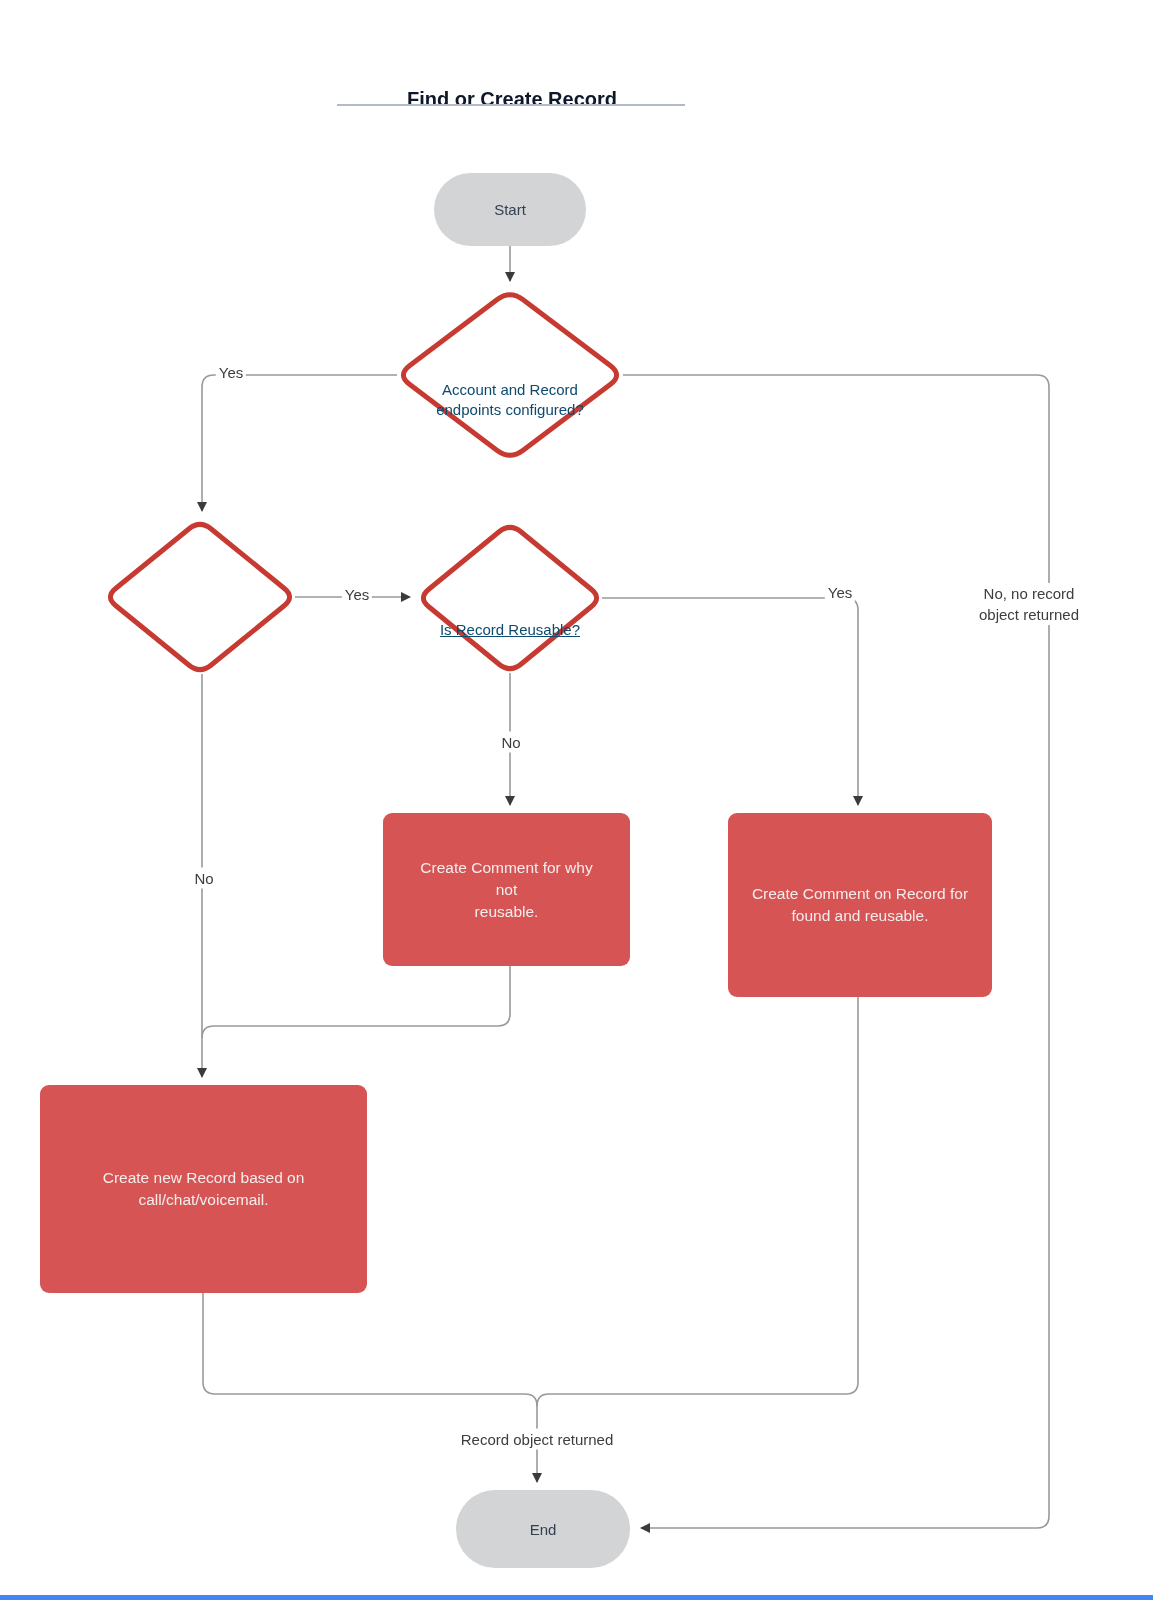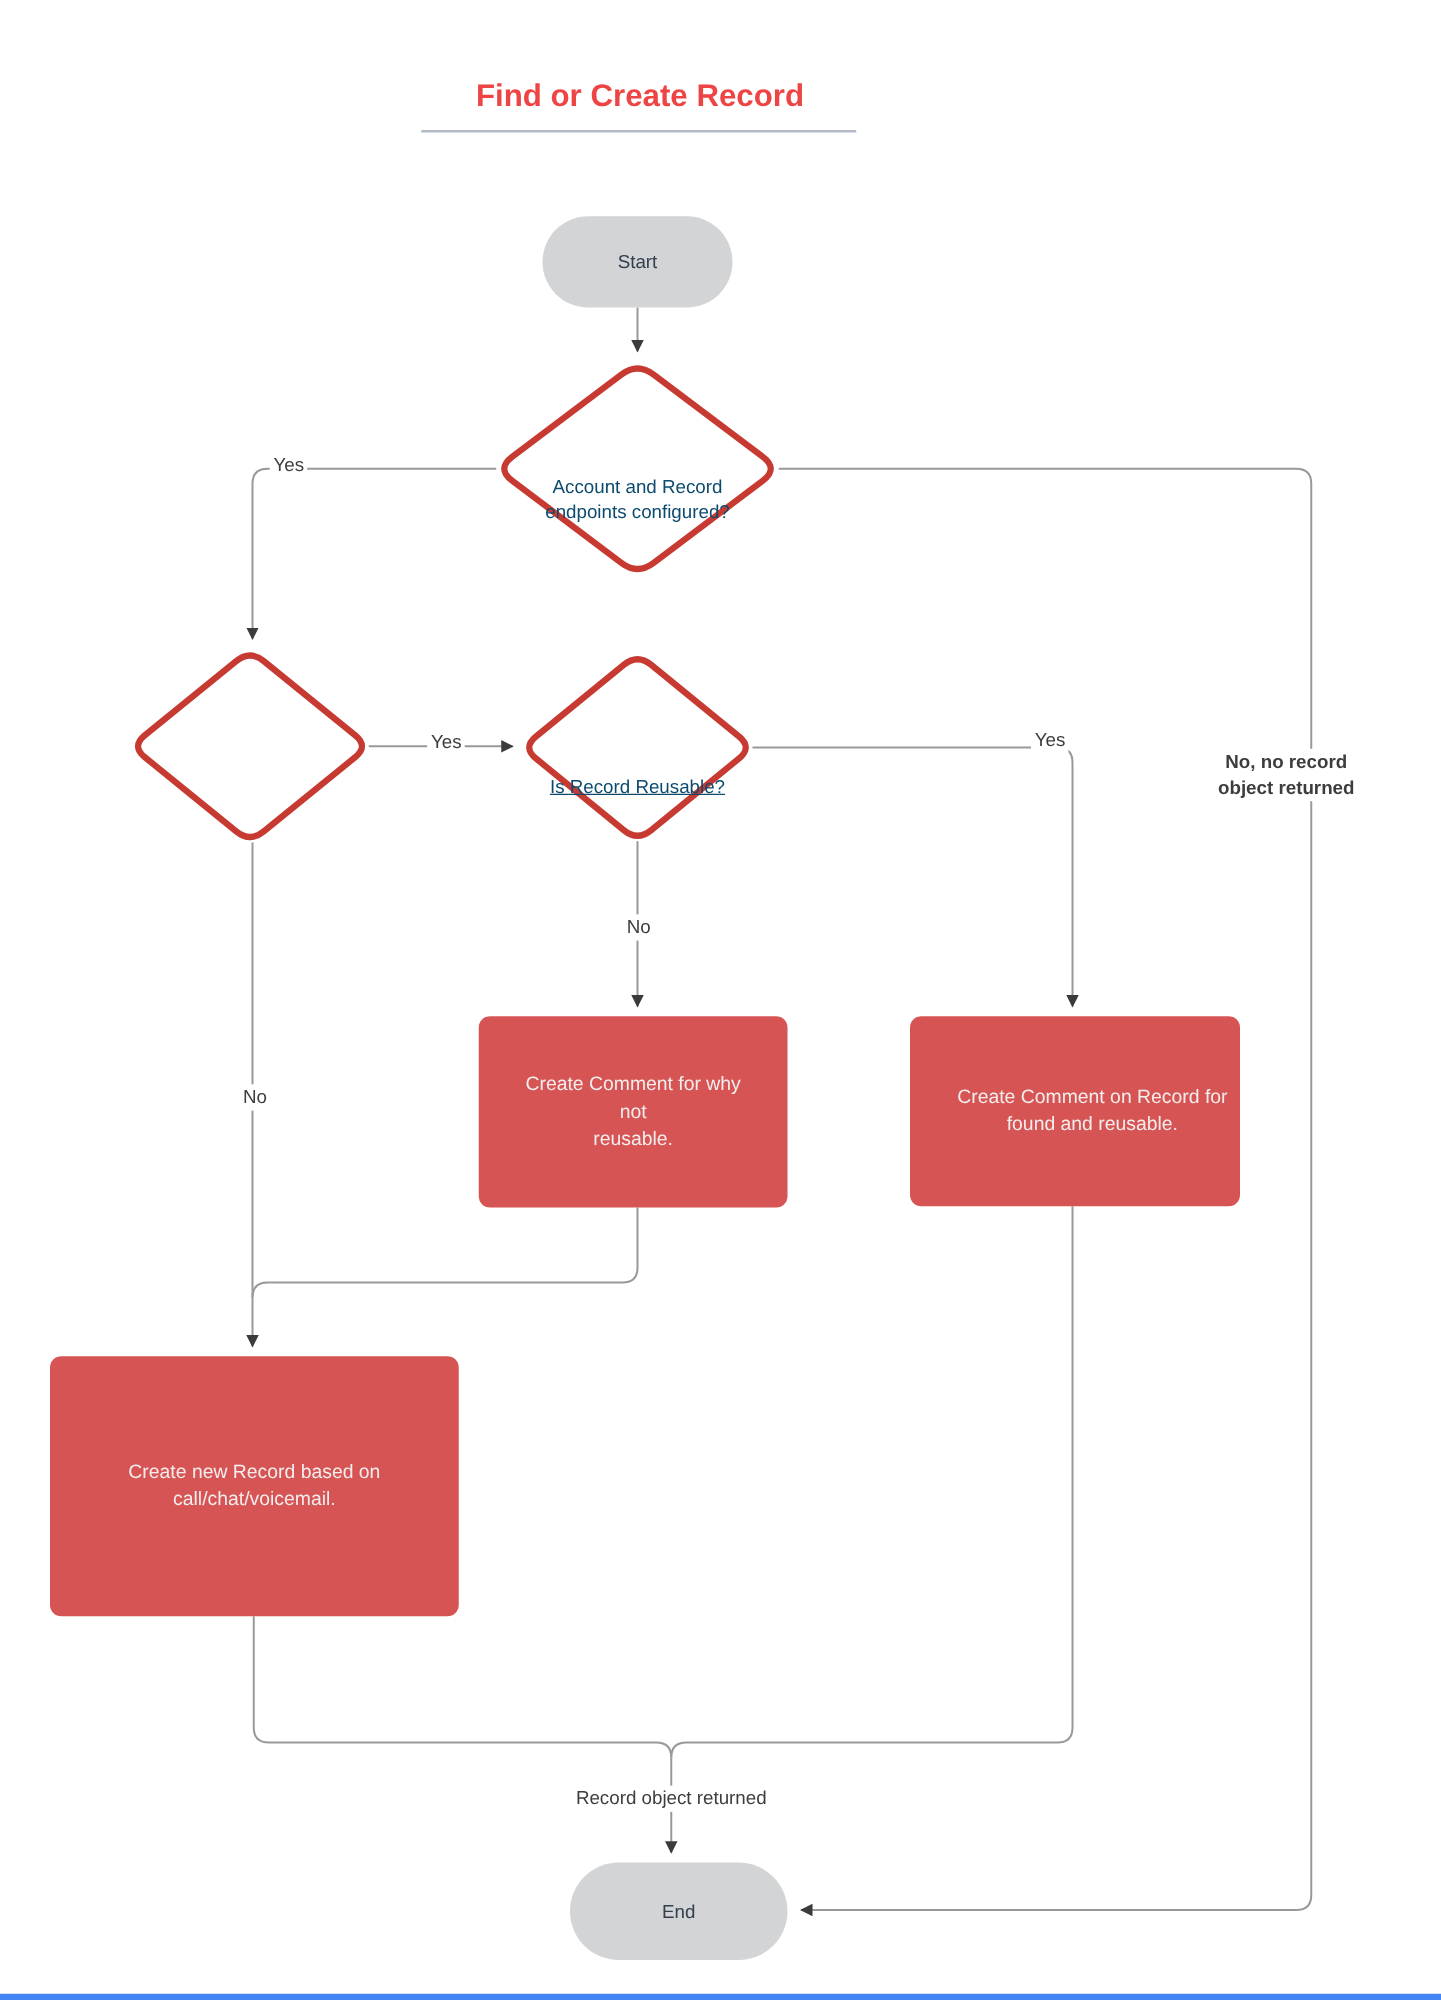--- a/index.html
+++ b/index.html
@@ -2,41 +2,41 @@
 <html><head>
 <meta charset="utf-8">
 <style>
   html,body{margin:0;padding:0;background:#ffffff;}
   .canvas{
     position:relative;width:1153px;height:1600px;background:#ffffff;
     font-family:"Liberation Sans",sans-serif;overflow:hidden;
   }
   svg.wires{position:absolute;left:0;top:0;z-index:1;}
   .diagram-title{
-    position:absolute;left:512px;top:63px;transform:translateX(-50%);
-    font-size:25px;font-weight:bold;color:#ef4444;white-space:nowrap;z-index:2;
+    position:absolute;left:512px;top:88px;transform:translateX(-50%);
+    font-size:20px;font-weight:bold;color:#0f172a;white-space:nowrap;z-index:2;
   }
   .title-underline{
     position:absolute;left:337px;top:104px;width:348px;height:2px;
     background:#b3bac7;z-index:2;
   }
   .terminal{
     position:absolute;background:#d2d4d6;color:#333e4f;
     display:flex;align-items:center;justify-content:center;
     font-size:15px;z-index:2;
   }
   .terminal.start{left:434px;top:173px;width:152px;height:73px;border-radius:37px;}
   .terminal.end{left:456px;top:1490px;width:174px;height:78px;border-radius:39px;}
   .process{
     position:absolute;background:#d65554;color:#f3eded;border-radius:9px;
     display:flex;align-items:center;justify-content:center;text-align:center;
     font-size:15.5px;line-height:22px;z-index:2;
   }
   .process.mid{left:383px;top:813px;width:247px;height:153px;padding:0 25px;box-sizing:border-box;}
-  .process.right{left:728px;top:813px;width:264px;height:152px;padding:0 10px;box-sizing:border-box;justify-content:flex-end;}
+  .process.right{left:728px;top:813px;width:264px;height:184px;padding:0 10px;box-sizing:border-box;}
   .process.big{left:40px;top:1085px;width:327px;height:208px;padding:0 14px;box-sizing:border-box;}
   .diamond-text{
     position:absolute;transform:translate(-50%,-50%);text-align:center;
     font-size:15px;line-height:20px;color:#0c4a6e;z-index:2;margin-top:32px;
   }
   .diamond-text span{display:block;}
   .edge-label{
     position:absolute;transform:translate(-50%,-50%);
     font-size:15px;line-height:21px;color:#3d3d3d;background:#ffffff;
     padding:0 3px;text-align:center;white-space:nowrap;z-index:3;
@@ -104,21 +104,21 @@
     </div>
   </div>
   <div class="process big">
     <div>
       <span style="display:block">Create new Record based on</span>
       <span style="display:block">call/chat/voicemail.</span>
     </div>
   </div>
 
   <div class="edge-label" style="left:231px;top:372px;">Yes</div>
-  <div class="edge-label" style="left:1029px;top:620px;font-weight:bold;">
+  <div class="edge-label" style="left:1029px;top:604px;">
     <span>No, no record</span>
     <span>object returned</span>
   </div>
   <div class="edge-label" style="left:357px;top:594px;">Yes</div>
   <div class="edge-label" style="left:204px;top:878px;">No</div>
   <div class="edge-label" style="left:840px;top:592px;">Yes</div>
   <div class="edge-label" style="left:511px;top:742px;">No</div>
   <div class="edge-label" style="left:537px;top:1439px;">Record object returned</div>
 
   <div class="bottom-bar"></div>

